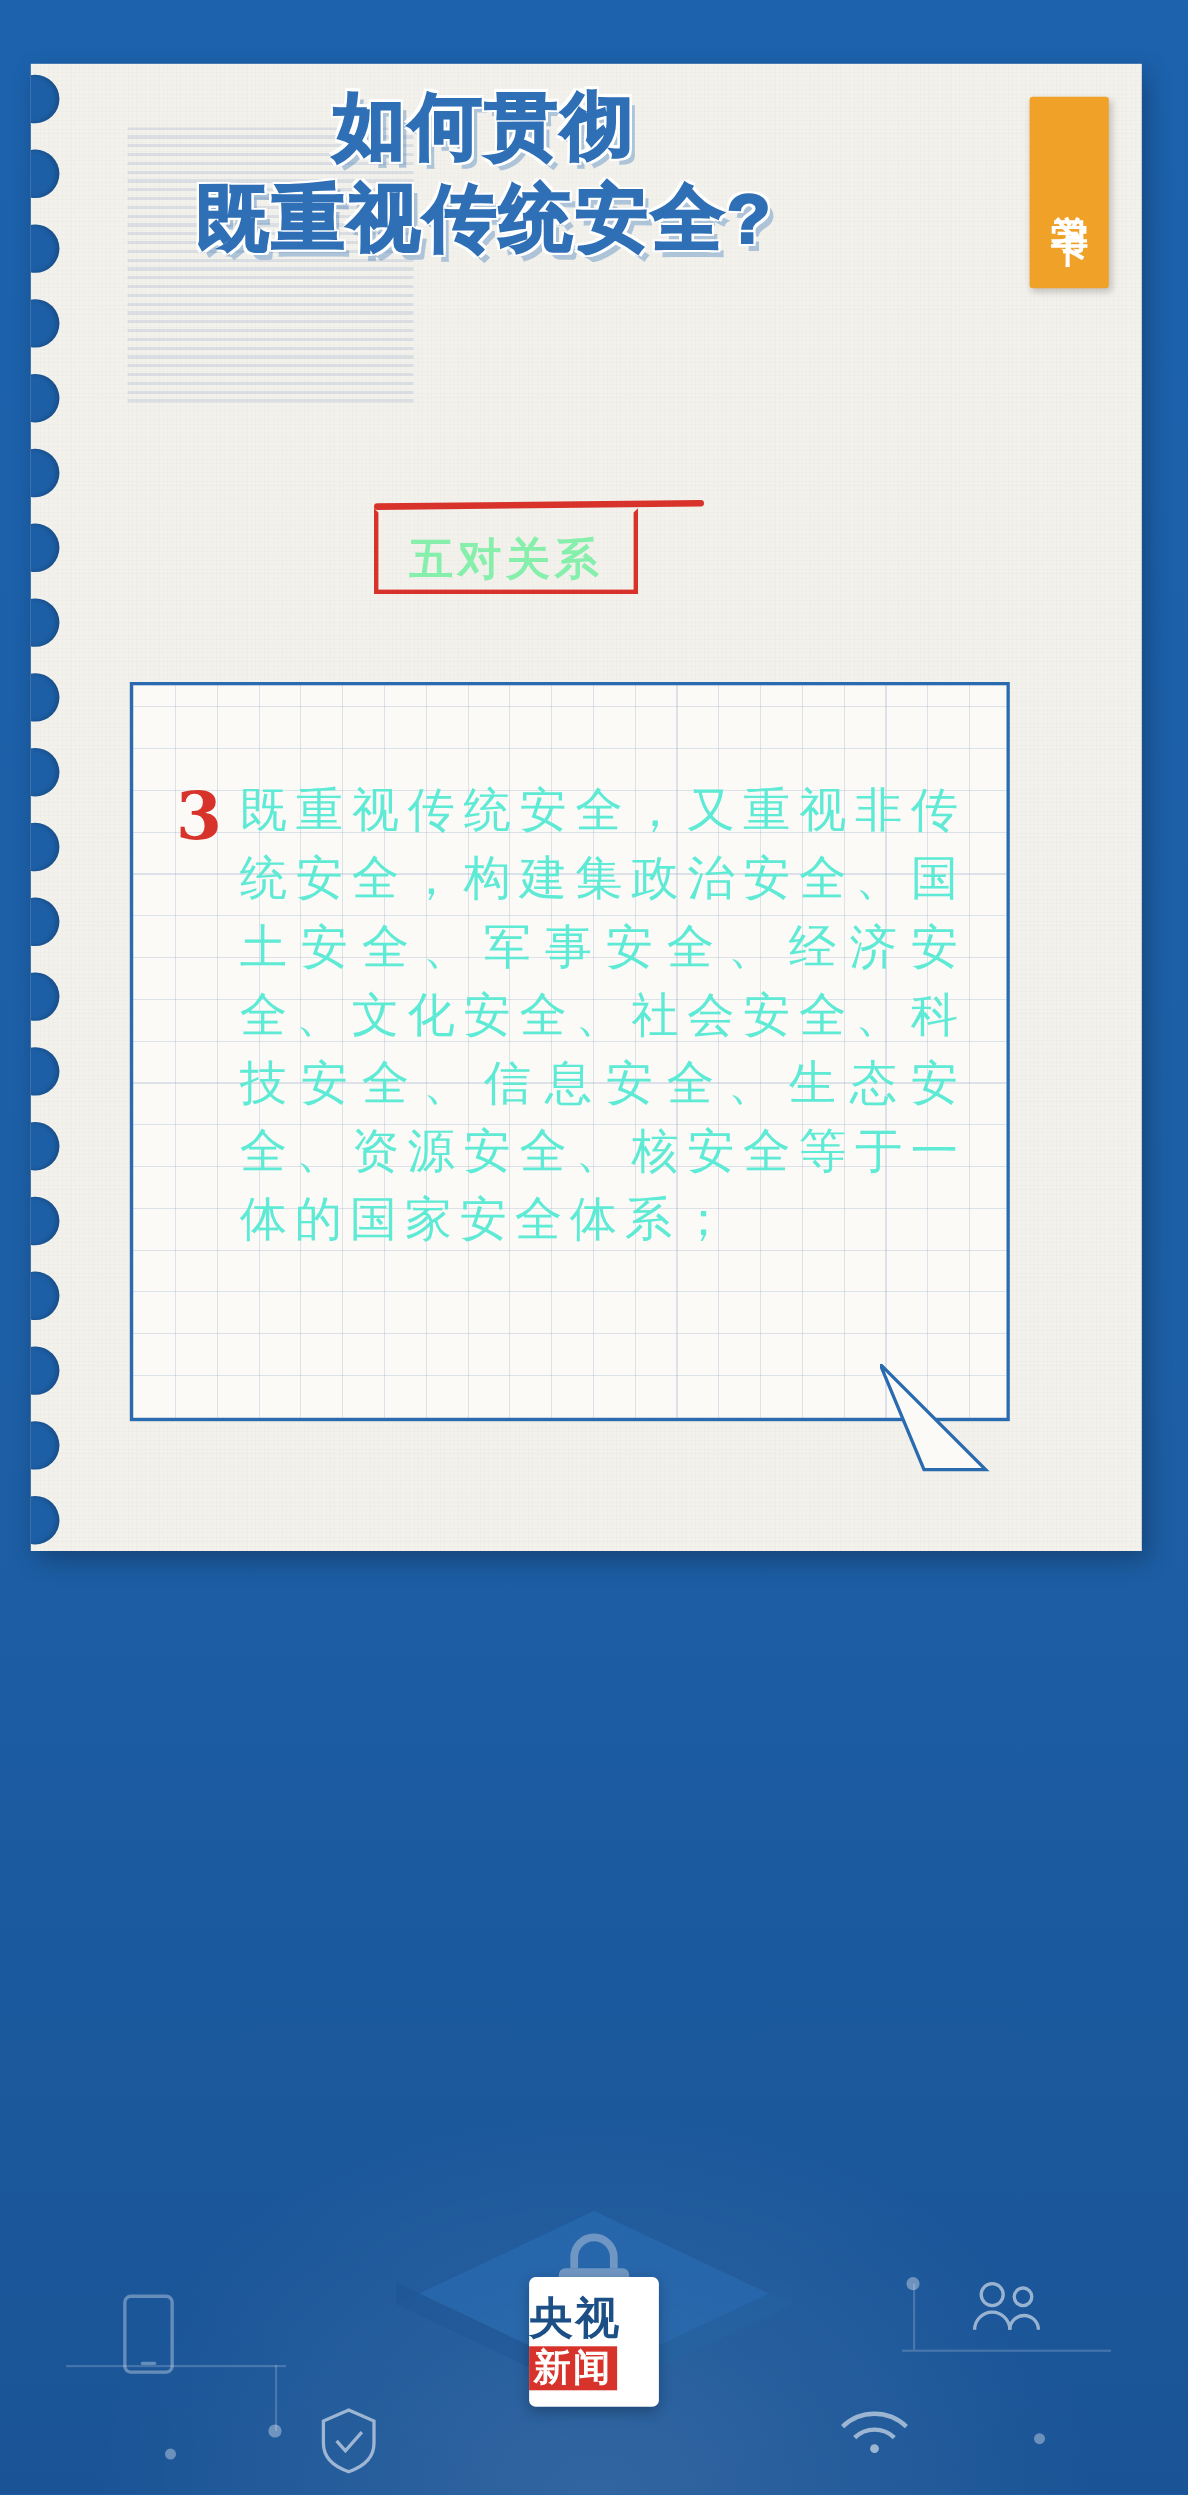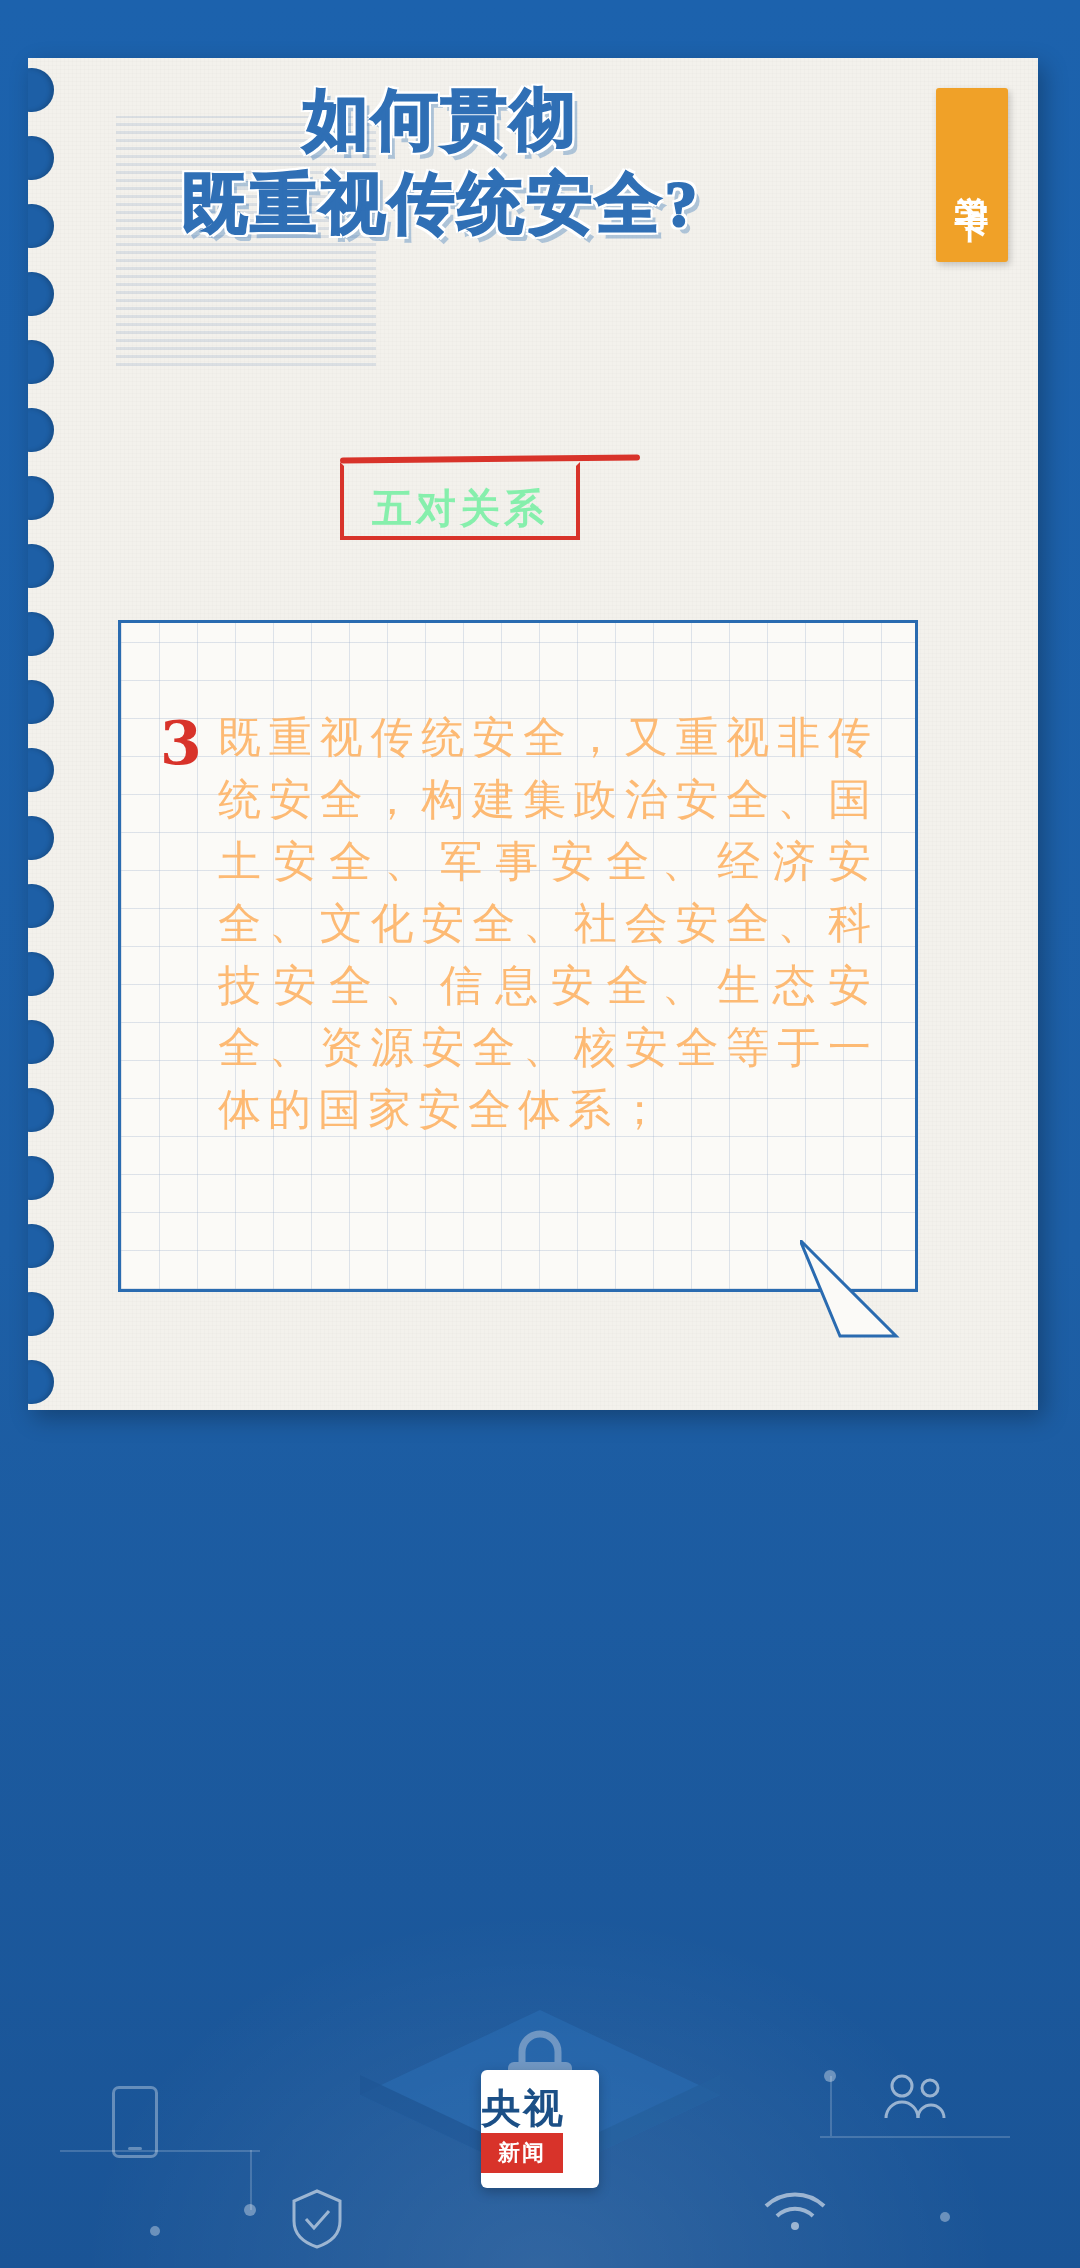--- a/index.html
+++ b/index.html
@@ -95,21 +95,21 @@
     left: 20px;
     top: 38px;
     width: 260px;
     height: 250px;
     background: repeating-linear-gradient(0deg, rgba(120,150,190,0.20) 0 3px, rgba(255,255,255,0) 3px 8px);
     z-index: 0;
   }
   .main-title {
     position: relative;
     z-index: 2;
-    font-family: Liberation Serif, serif;
+    font-family: Liberation Mono, monospace;
     font-weight: bold;
     font-size: 66px;
     line-height: 84px;
     letter-spacing: 3px;
     color: #2f6fb5;
     text-shadow:
       3px 0 0 #ffffff, -3px 0 0 #ffffff, 0 3px 0 #ffffff, 0 -3px 0 #ffffff,
       3px 3px 0 #ffffff, -3px -3px 0 #ffffff, 3px -3px 0 #ffffff, -3px 3px 0 #ffffff,
       6px 7px 0 rgba(47,111,181,0.35);
     -webkit-text-stroke: 2px #2f6fb5;
@@ -200,21 +200,21 @@
     font-weight: bold;
     font-size: 60px;
     color: #d8332a;
   }
 
   .body-text {
     position: absolute;
     left: 218px;
     top: 706px;
     width: 660px;
-    color: #fdba74;
+    color: #5eead4;
     font-family: "DejaVu Sans", sans-serif;
     font-size: 43px;
     line-height: 62px;
     letter-spacing: 7px;
     text-align: justify;
     text-justify: inter-character;
     font-weight: 500;
   }
 
   
@@ -253,24 +253,24 @@
     font-size: 40px;
     line-height: 44px;
     letter-spacing: 2px;
   }
   .logo .l2 {
     margin-top: 3px;
     background: #d8332a;
     color: #ffffff;
     font-family: "DejaVu Sans", sans-serif;
     font-weight: bold;
-    font-size: 22px;
+    font-size: 34px;
     line-height: 40px;
     letter-spacing: 2px;
-    padding: 0 17px;
+    padding: 0 4px;
   }
 
   
   .icon-ph {
     position: absolute;
     opacity: 0.55;
   }
   .phone {
     left: 112px; top: 2086px;
     width: 40px; height: 66px;

